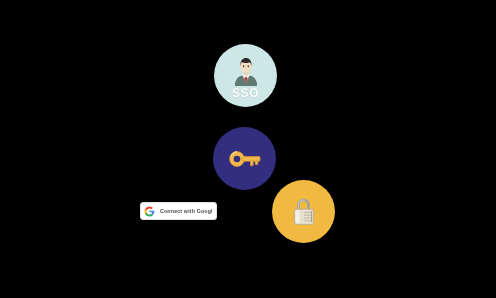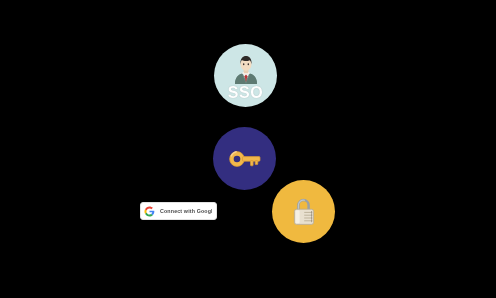--- a/index.html
+++ b/index.html
@@ -52,21 +52,21 @@
   .node-lock {
     left: 272px;
     top: 180px;
     width: 63px;
     height: 63px;
     background: #f0b93f;
   }
 
   .node-label {
     color: #ffffff;
-    font-size: 16px;
+    font-size: 12px;
     font-weight: bold;
     letter-spacing: 0.6px;
     line-height: 1;
     margin-top: 1px;
     text-shadow: 0 0 1px rgba(0,0,0,0.25);
   }
 
   .icon-person { width: 28px; height: 30px; display: block; }
   .icon-key    { width: 34px; height: 22px; display: block; }
   .icon-lock   { width: 26px; height: 30px; display: block; }

